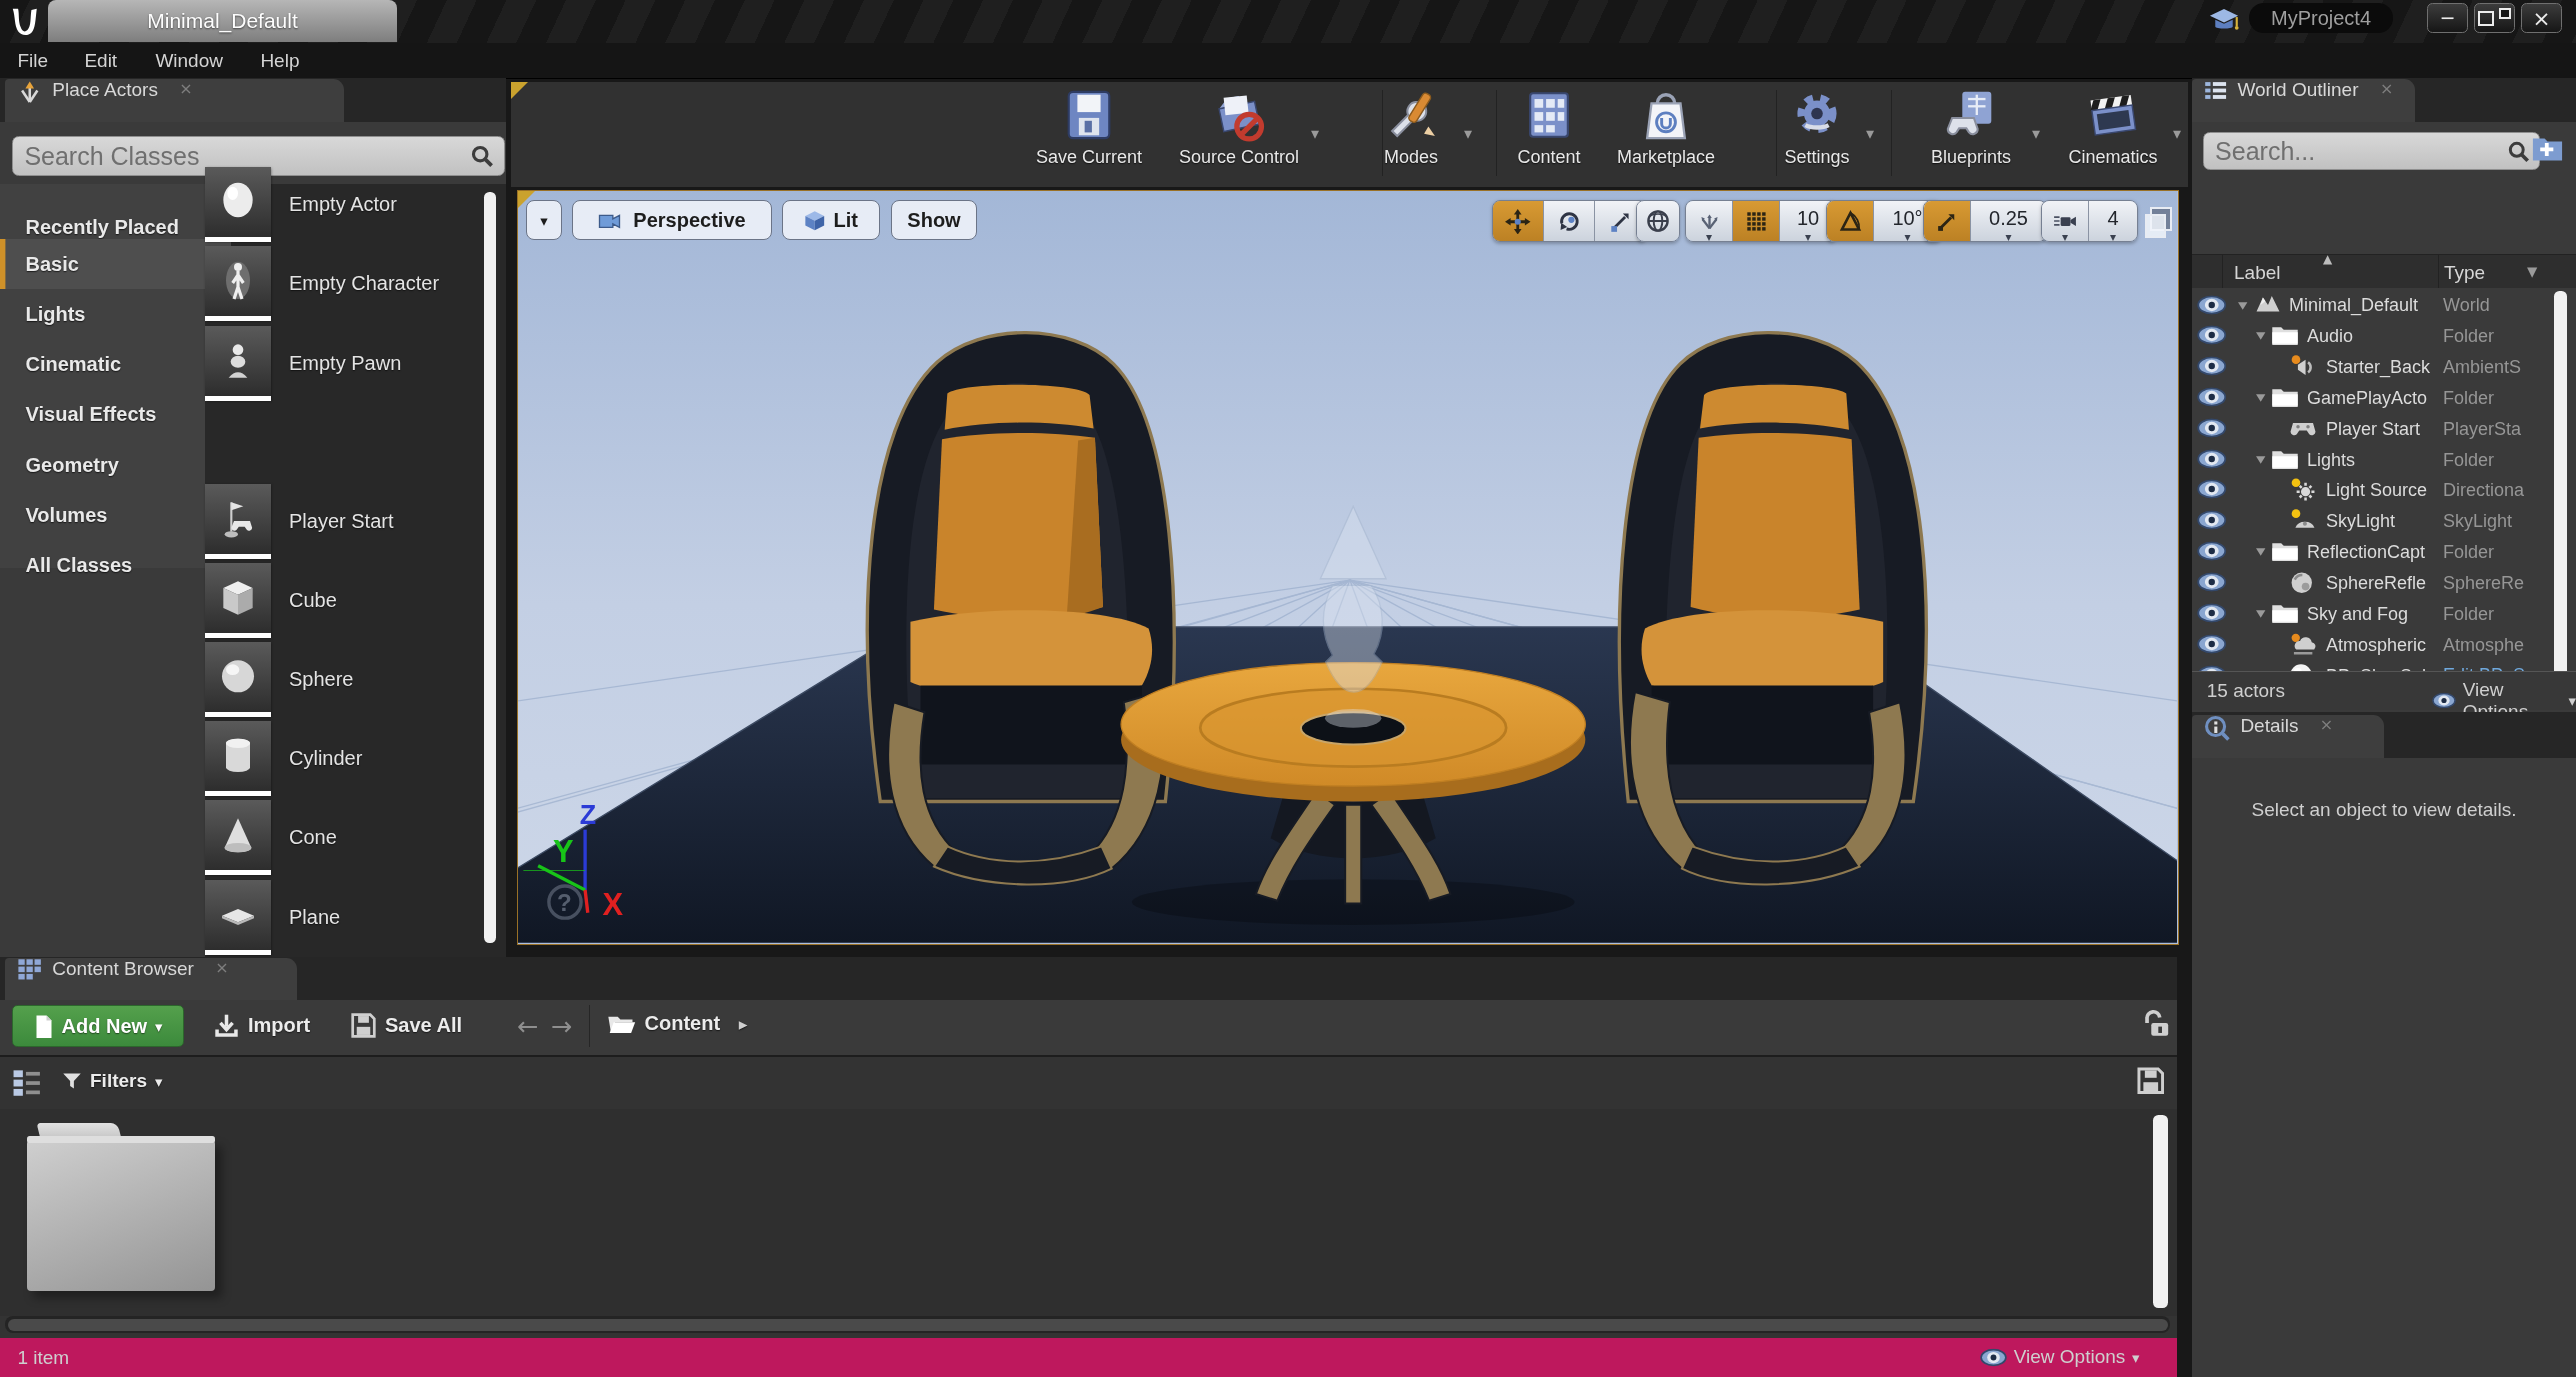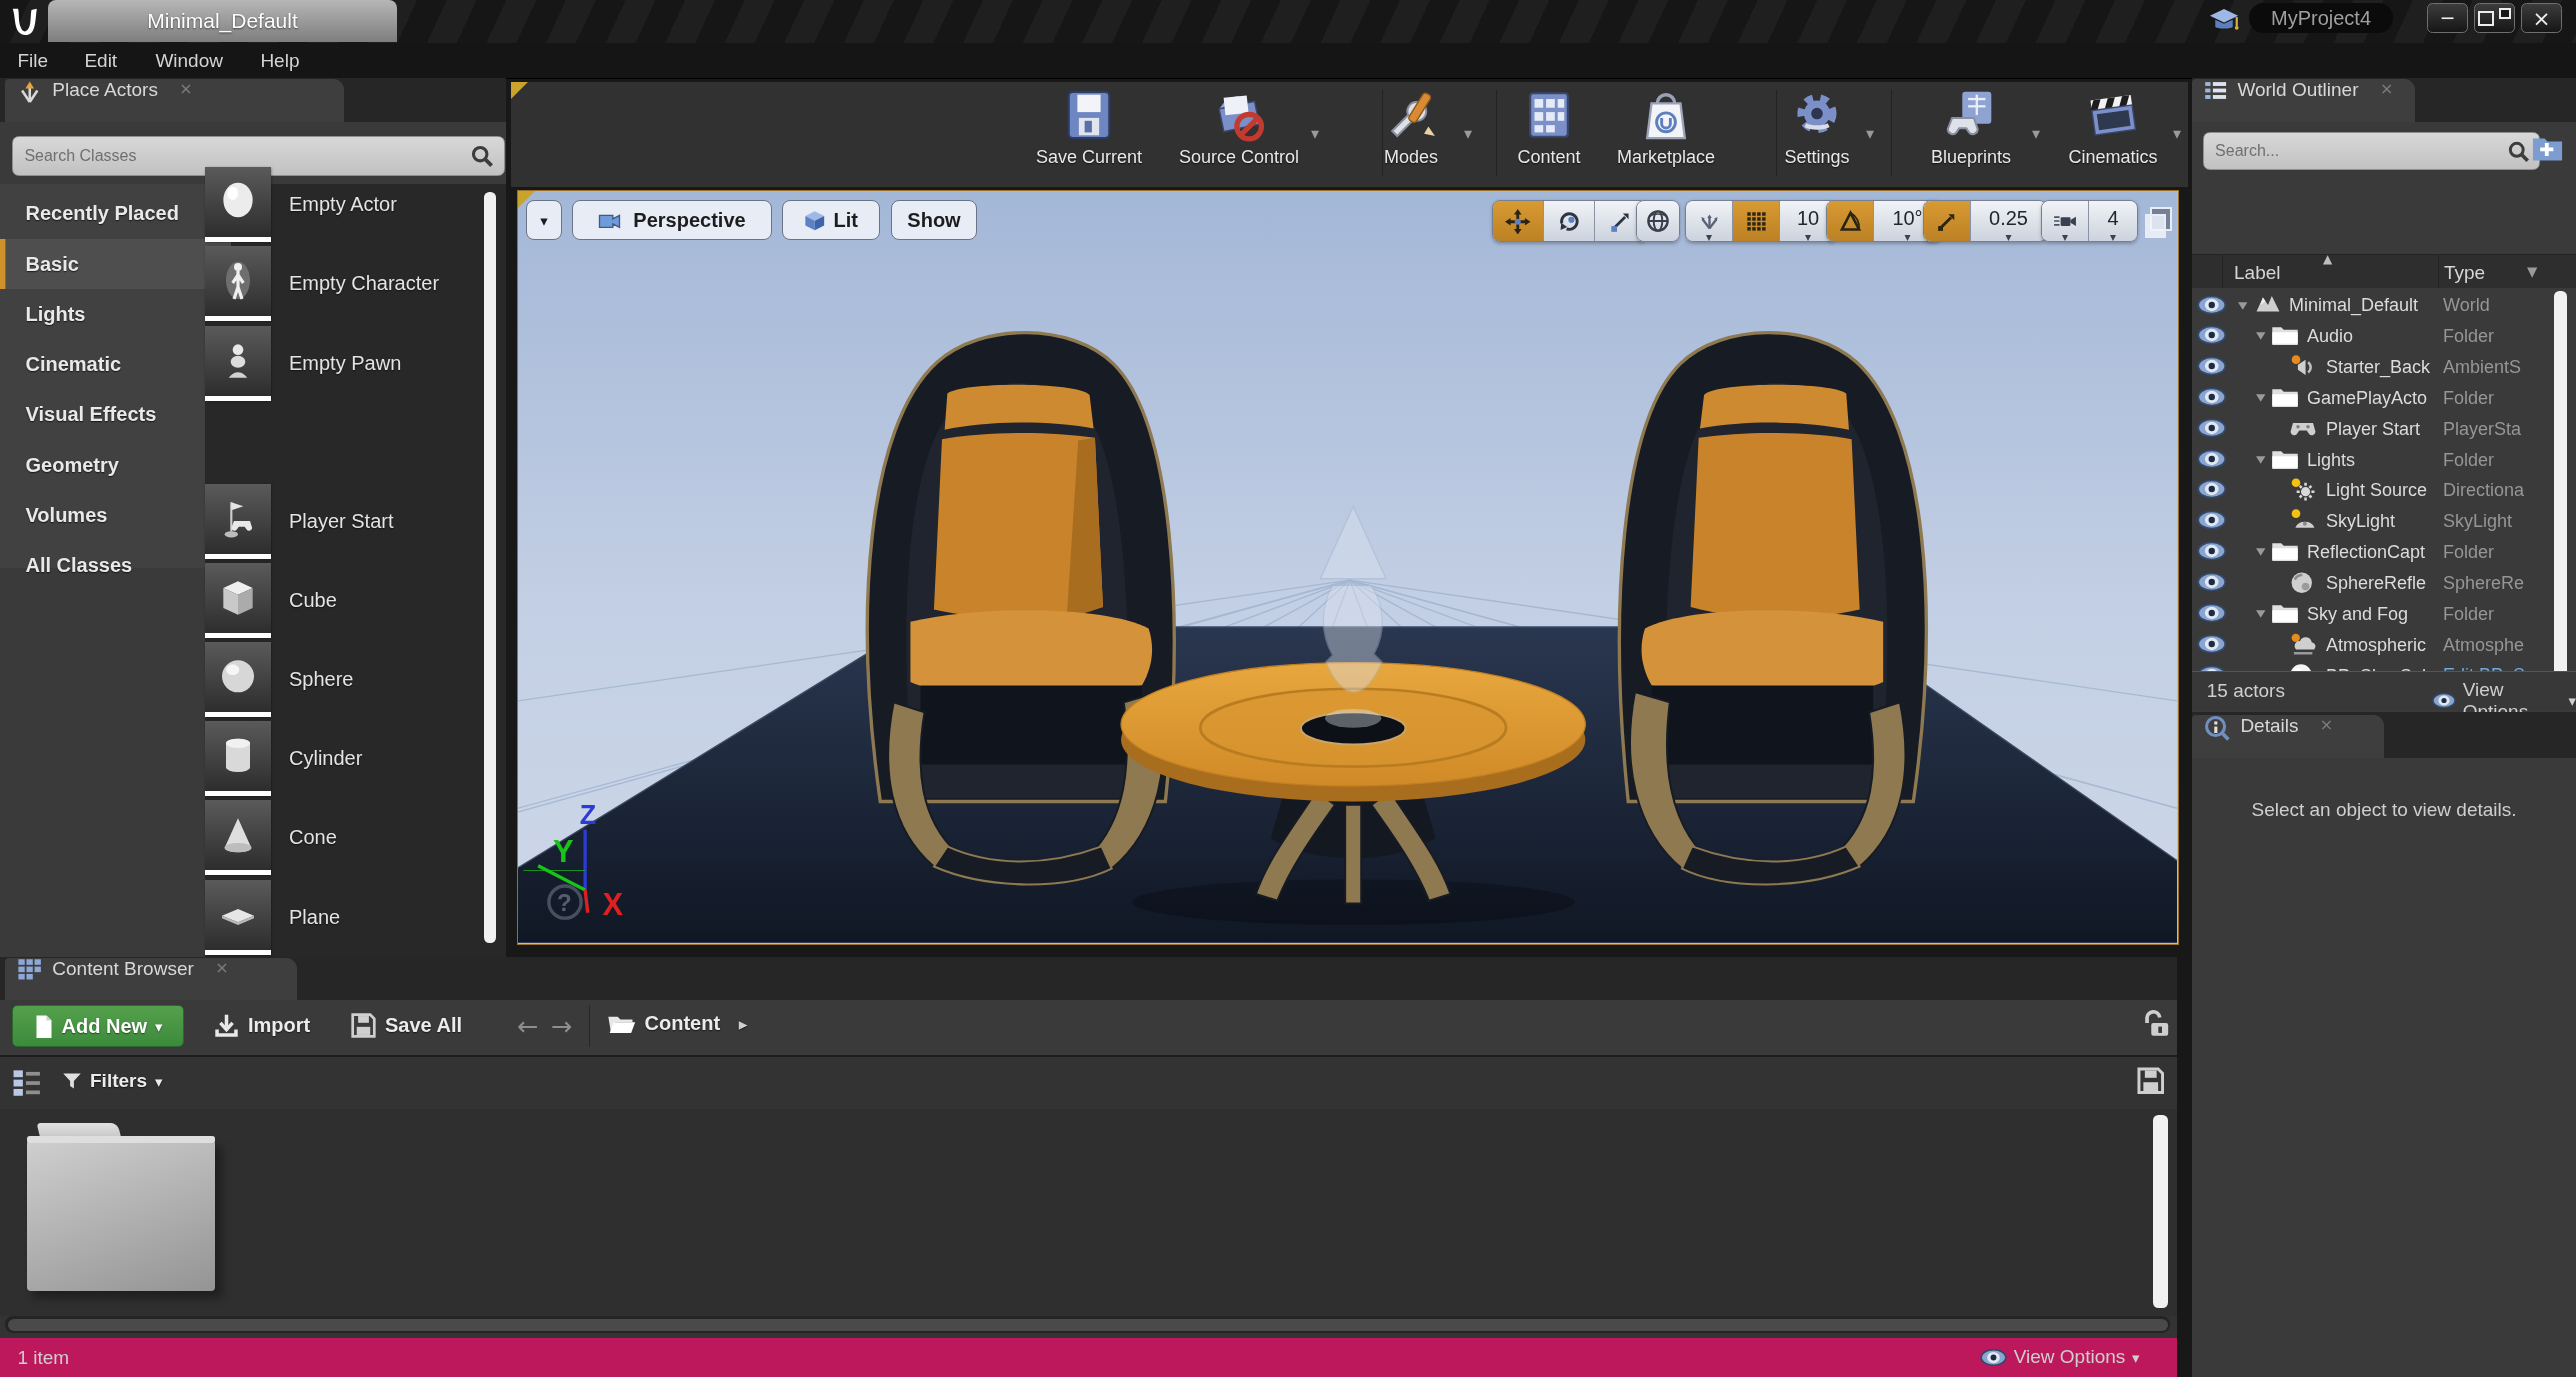--- a/index.html
+++ b/index.html
@@ -16,21 +16,21 @@
   .winbtn .box{width:12px;height:10.7px;border:2px solid #ececec;background:transparent}
   .winbtn .box2{width:8px;height:6.7px;border:2px solid #ececec;margin:-9.4px 0 0 5.4px;background:#161616}
   
   .menubar{left:0;top:43px;width:2576px;height:35px;background:#151515;border-bottom:1.3px solid #000}
   .menu-item{top:0;height:35px;display:flex;align-items:center;color:#d4d4d4;font-size:19px;padding:0 9.4px}
   
   .strip{background:#262626}
   .ptab{background:#3e3e3e;border-radius:4px 10.7px 0 0;display:flex;align-items:flex-start;gap:9.4px;padding:0 12px;color:#d8d8d8;font-size:19px}
   .ptab .x{color:#7e7e7e;font-size:16px;margin-left:12px}
   .pill{background:linear-gradient(#d8d8d8,#c1c1c1);border:0.7px solid #8f8f8f;border-radius:6.7px;display:flex;align-items:center;padding:0 9.4px}
-  .pill input{flex:1;background:transparent;border:none;outline:none;font-size:16px;color:#444;font-family:"Liberation Sans",sans-serif;min-width:0}
+  .pill input{flex:1;background:transparent;border:none;outline:none;font-size:25px;color:#444;font-family:"Liberation Sans",sans-serif;min-width:0}
   .pill input::placeholder{color:#6f6f6f}
   .sb{background:#f1f1f1;border-radius:5.4px}
   
   .place-panel{left:0;top:78px;width:506px;height:879px;background:#3a3a3a}
   .cat{left:0;width:205px;height:50px;display:flex;align-items:center;padding-left:25.5px;color:#e9e9e9;font-size:20px;font-weight:bold;text-shadow:0 1.3px 1.3px rgba(0,0,0,.65)}
   .cat.sel{background:#4e4e4e;box-shadow:inset 5.4px 0 0 var(--accent-orange)}
   .item-row{left:205px;width:290px;height:79px;display:flex;align-items:center;gap:18px}
   .thumb{width:66px;height:70px;background:linear-gradient(#5a5a5a,#2d2d2d);border-bottom:5.4px solid #fff;display:flex;align-items:center;justify-content:center;box-shadow:1.3px 1.3px 2.7px rgba(0,0,0,.5)}
   .item-lbl{font-size:20px;color:#e4e4e4;text-shadow:0 1.3px 1.3px rgba(0,0,0,.6)}
   
@@ -254,21 +254,21 @@
   </div>
   <div class="abs pill" style="left:12px;top:58px;width:472px;height:38px">
     <input placeholder="Search Classes" style="">
     <svg width="24" height="24" viewBox="0 0 20 20">
         <use href="#i-mag"></use>
       </svg>
   </div>
 
   <div class="abs" style="left:0;top:106px;width:205px;height:384px;background:#414141"></div>
   <div class="abs" style="left:205px;top:106px;width:301px;height:773px;background:#282828;border-radius:5.4px 0 0 0"></div>
-  <div class="abs cat" style="top:110px">
+  <div class="abs cat" style="top:124px">
       <span>Recently Placed</span>
     </div>
   <div class="abs cat sel" style="top:161px">
       <span>Basic</span>
     </div>
   <div class="abs cat" style="top:211px">
       <span>Lights</span>
     </div>
   <div class="abs cat" style="top:261px">
       <span>Cinematic</span>

